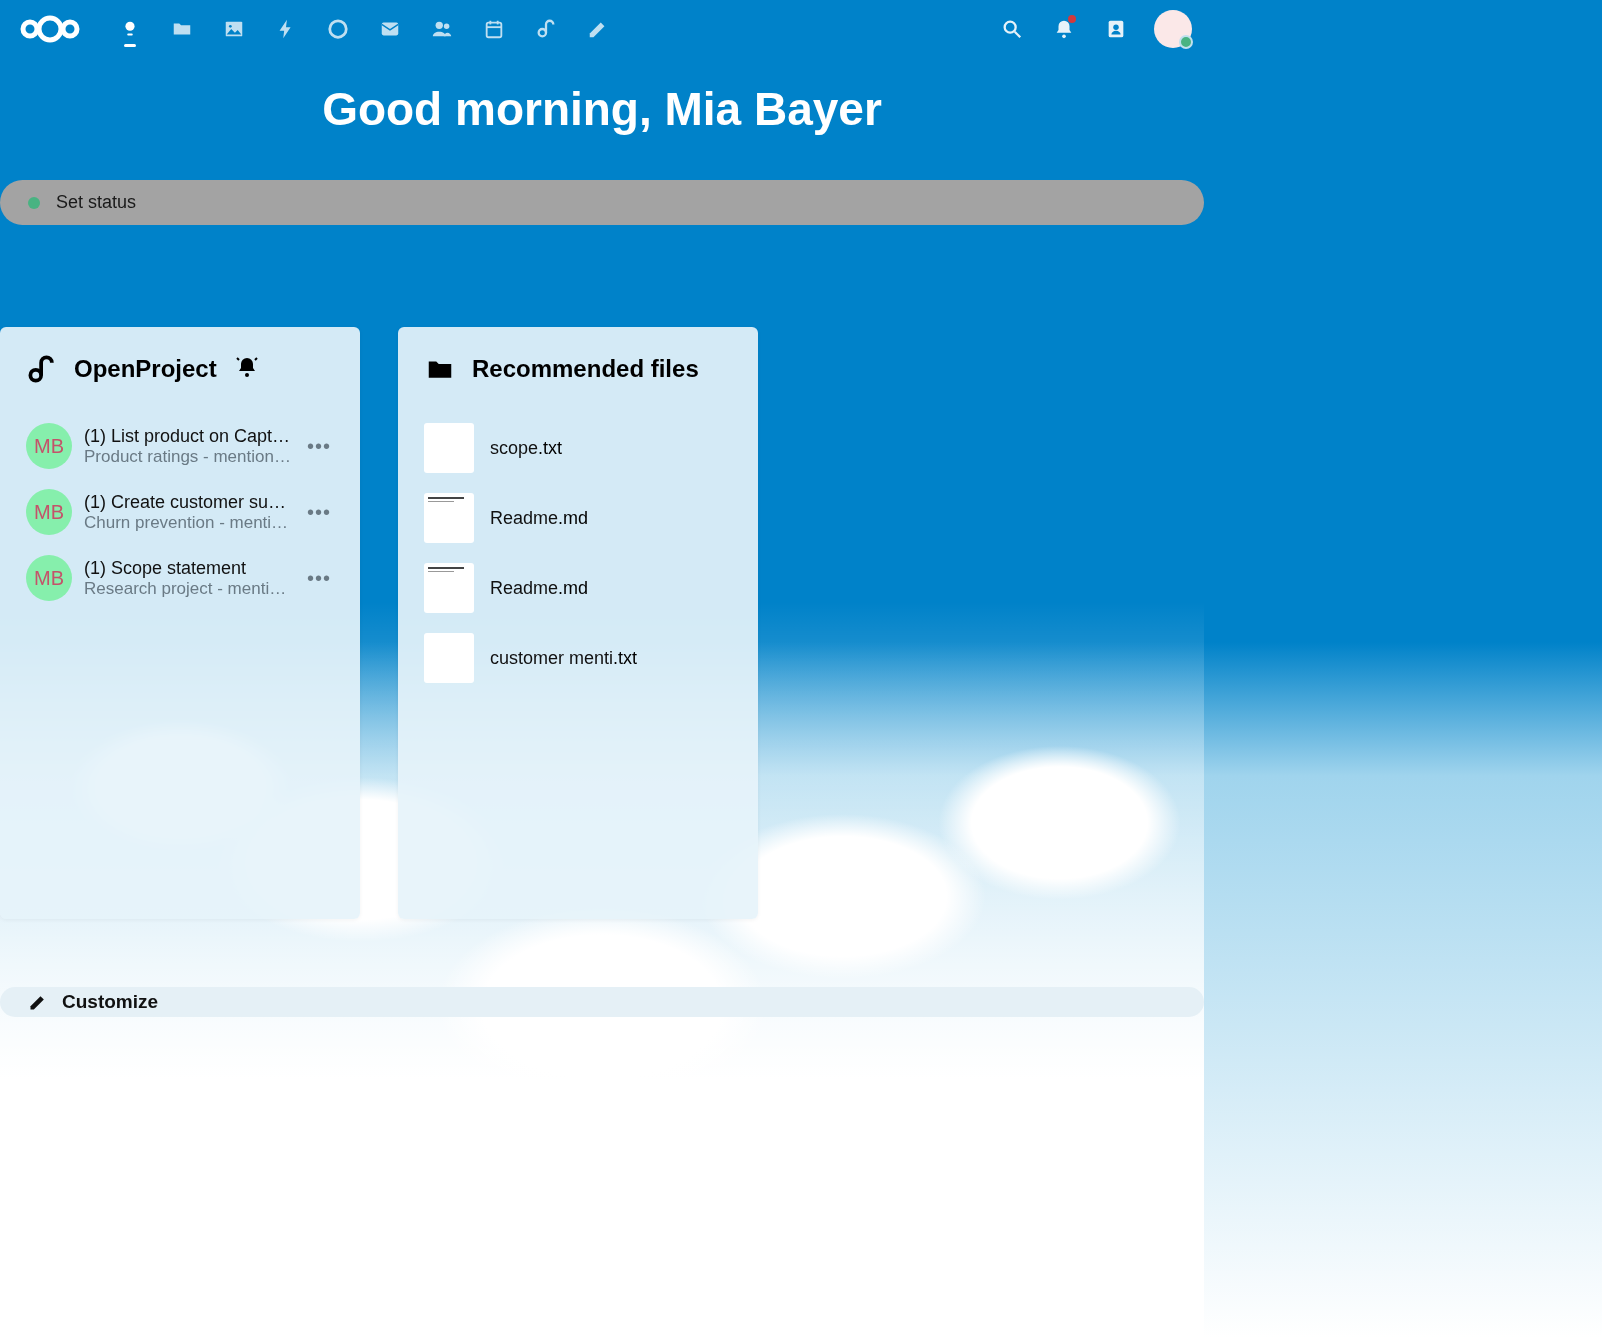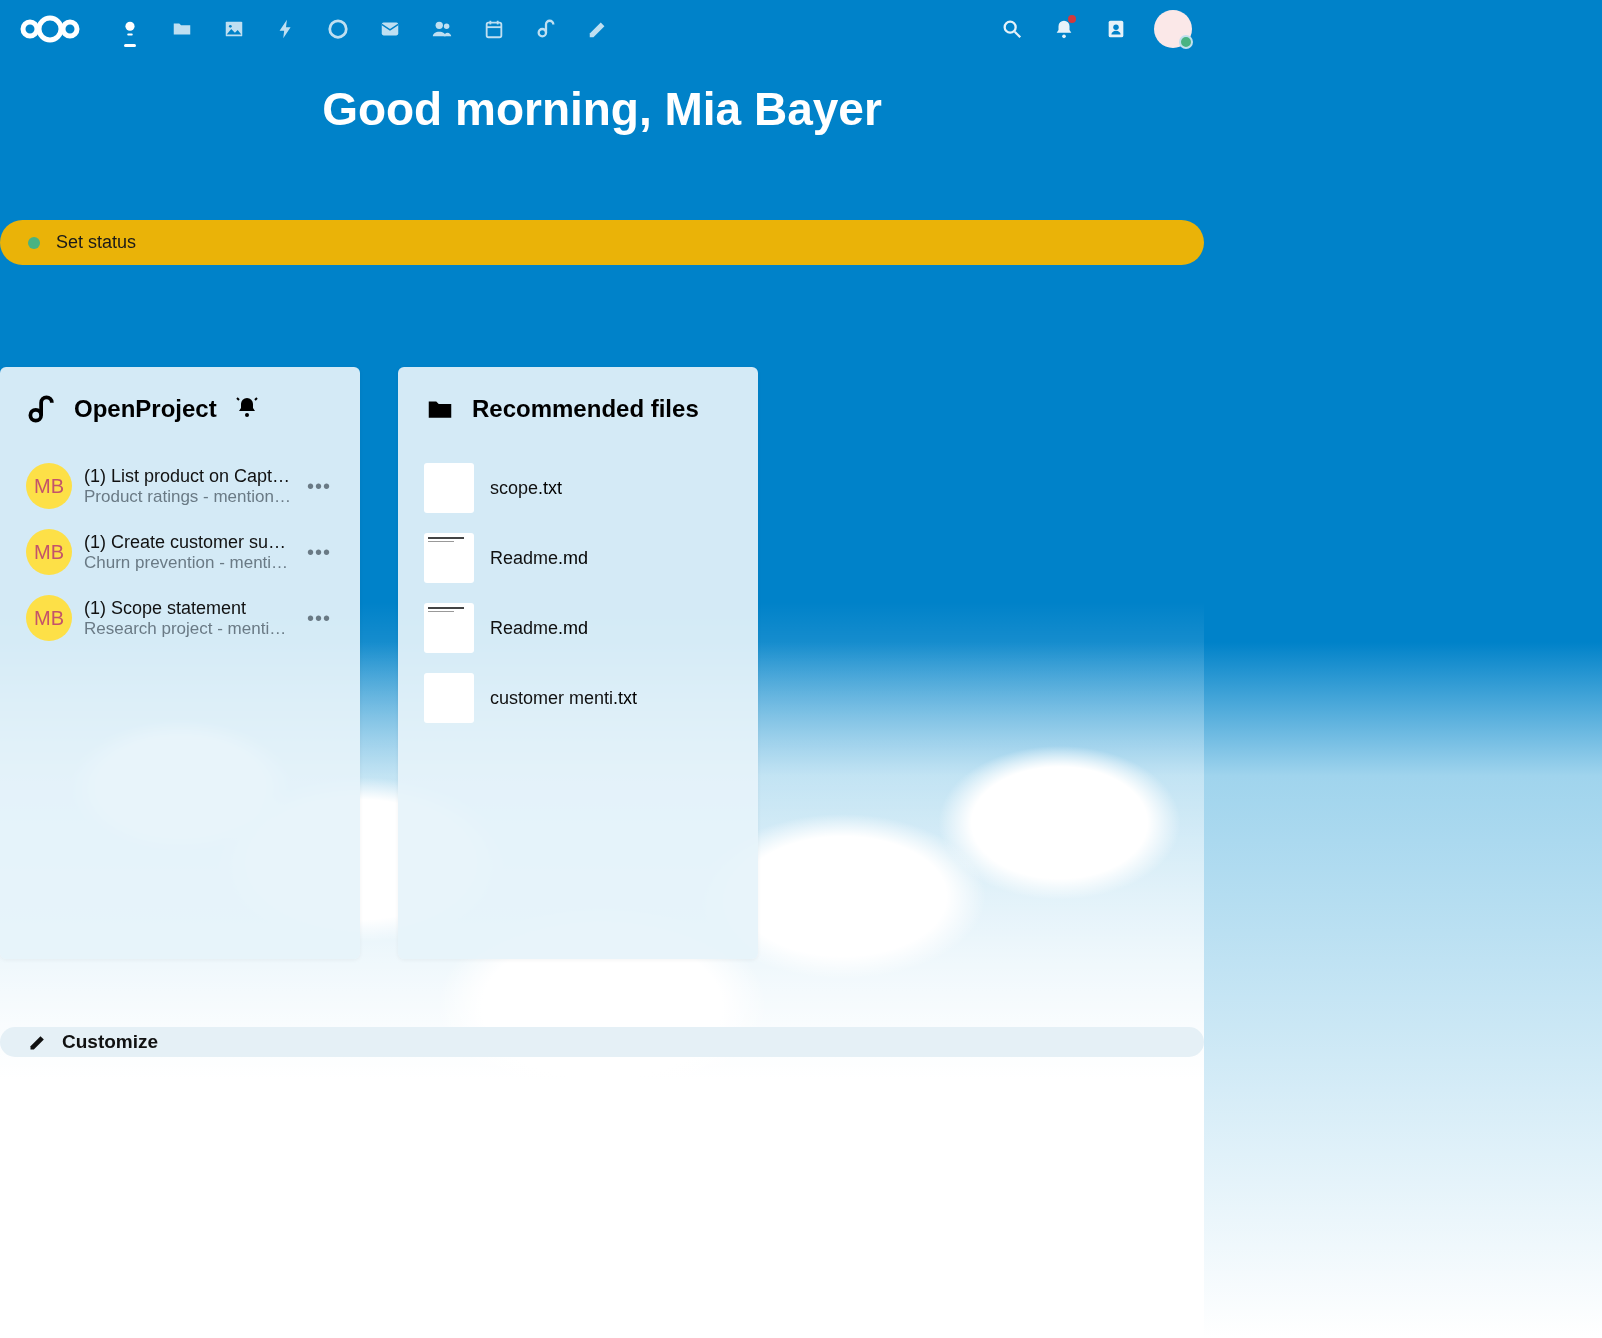--- a/index.html
+++ b/index.html
@@ -114,22 +114,22 @@
 
   .greeting {
     margin-top: 24px;
     color: #fff;
     font-size: 46px;
     font-weight: 700;
     text-align: center;
   }
 
   .status-pill {
-    margin-top: 56px;
-    background: #eab308;
+    margin-top: 16px;
+    background: #a3a3a3;
     border-radius: 28px;
     padding: 12px 28px;
     display: flex;
     align-items: center;
     gap: 16px;
     cursor: pointer;
     font-size: 18px;
     color: #1a1a1a;
   }
   .status-pill .dot {
@@ -168,21 +168,21 @@
   .op-item {
     display: flex;
     align-items: center;
     gap: 12px;
     padding: 10px 0;
     cursor: pointer;
   }
   .op-avatar {
     width: 46px; height: 46px;
     border-radius: 50%;
-    background: #fde047;
+    background: #86efac;
     color: #c4536a;
     font-size: 20px;
     font-weight: 500;
     display: flex;
     align-items: center;
     justify-content: center;
     flex-shrink: 0;
   }
   .op-text { flex: 1; min-width: 0; }
   .op-title-line { font-size: 18px; color: #111; white-space: nowrap; overflow: hidden; text-overflow: ellipsis; }

